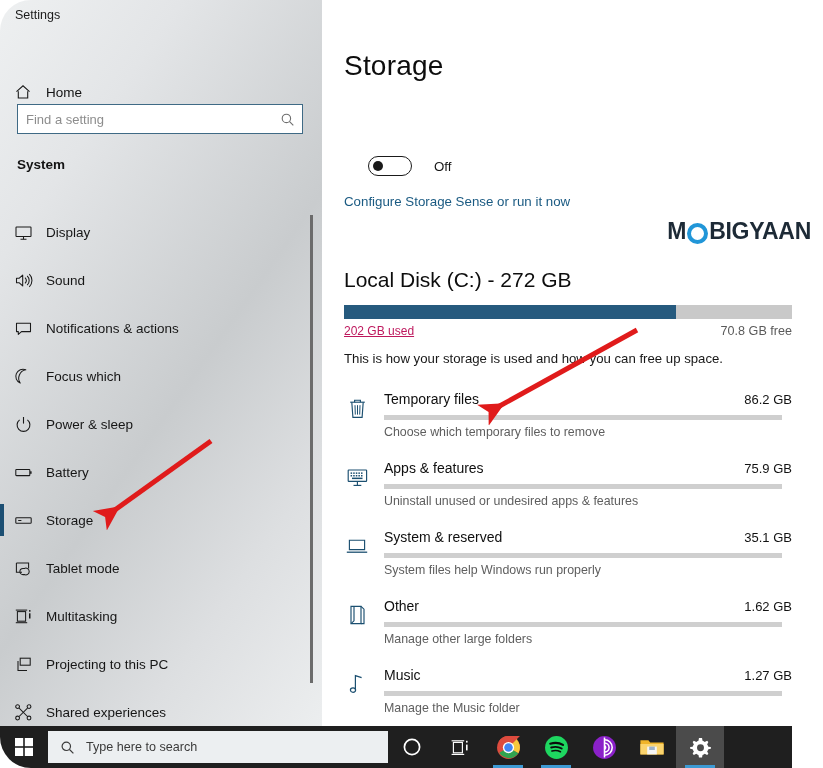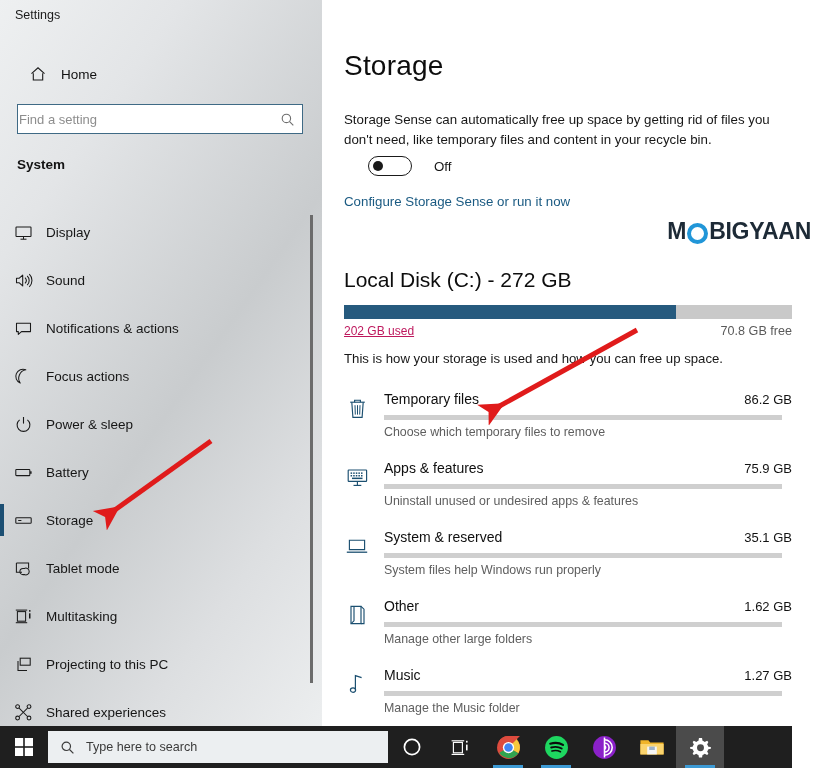--- a/index.html
+++ b/index.html
@@ -10,20 +10,21 @@
     overflow: hidden;
     font-family: "Liberation Sans", sans-serif;
     background: #ffffff;
   }
 
   #app {
     position: relative;
     width: 823px;
     height: 768px;
     overflow: hidden;
+    border-radius: 31px;
   }
 
   
   #sidebar {
     position: absolute;
     left: 0; top: 0;
     width: 322px;
     height: 726px;
     background: linear-gradient(125deg, #eef0f1 0%, #e3e5e7 22%, #c9ccce 55%, #dddfe1 78%, #eceeef 100%);
     overflow: hidden;
@@ -31,45 +32,44 @@
 
   #settings-title {
     position: absolute;
     left: 15px; top: 8px;
     font-size: 12.5px;
     color: #1b1b1b;
   }
 
   #home-row {
     position: absolute;
-    left: 0; top: 58px;
+    left: 0; top: 76px;
     width: 322px; height: 32px;
     display: flex; align-items: center;
     cursor: default;
-    padding-left: 15px;
   }
   #home-row .ico { width: 46px; display: flex; justify-content: center; align-items: center; }
   #home-row .lbl { font-size: 13.5px; color: #121212; }
 
   #search-wrap {
     position: absolute;
     left: 17px; top: 104px;
     width: 286px; height: 30px;
     background: #ffffff;
     border: 1.6px solid #3f6a85;
     display: flex; align-items: center;
   }
   #search-input {
     flex: 1;
     border: none; outline: none;
     background: transparent;
     font-family: "Liberation Sans", sans-serif;
     font-size: 13px;
     color: #2a2a2a;
-    padding-left: 1px;
+    padding-left: 8px;
   }
   #search-input::placeholder { color: #8d8d8d; }
   #search-btn {
     width: 30px; height: 26px;
     display: flex; align-items: center; justify-content: center;
     background: transparent; border: none; cursor: default;
   }
 
   #system-heading {
     position: absolute;
@@ -404,21 +404,21 @@
         <span class="lbl">Notifications &amp; actions</span>
       </div>
 
       <div class="nav-item">
 
         <span class="ico">
           <svg width="19" height="19" viewBox="0 0 19 19">
             <path d="M11.8 2.8 A7.2 7.2 0 1 0 6.2 16.1 A8.6 8.6 0 0 1 11.8 2.8 Z" fill="none" stroke="#1a1a1a" stroke-width="1.05" stroke-linejoin="round"></path>
           </svg>
         </span>
-        <span class="lbl">Focus actions</span>
+        <span class="lbl">Focus which</span>
       </div>
 
       <div class="nav-item">
 
         <span class="ico">
           <svg width="19" height="19" viewBox="0 0 19 19">
             <path d="M5.6 4.9 A6.4 6.4 0 1 0 13.4 4.9" fill="none" stroke="#1a1a1a" stroke-width="1.1"></path>
             <line x1="9.5" y1="2" x2="9.5" y2="8.6" stroke="#1a1a1a" stroke-width="1.1"></line>
           </svg>
         </span>
@@ -501,21 +501,20 @@
 
     </div>
 
     <div id="sidebar-scrollbar"></div>
   </div>
 
   <div id="main">
 
     <div id="page-title">Storage</div>
 
-    <div id="sense-desc">Storage Sense can automatically free up space by getting rid of files you don't need, like temporary files and content in your recycle bin.</div>
 
     <div id="toggle-row">
       <div id="sense-toggle">
         <span class="knob"></span>
       </div>
       <span id="toggle-state">Off</span>
     </div>
 
     <a id="configure-link" href="#">Configure Storage Sense or run it now</a>
 

